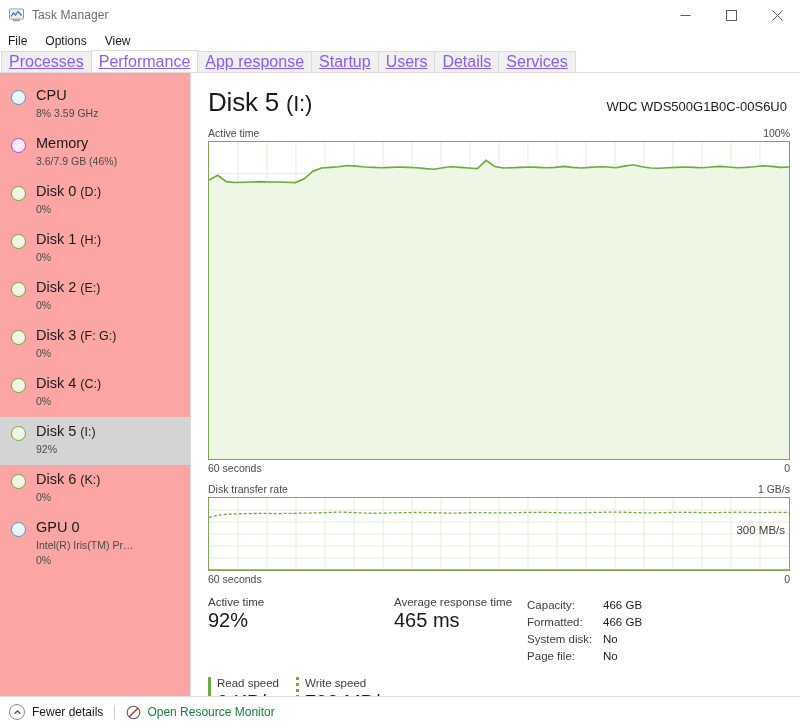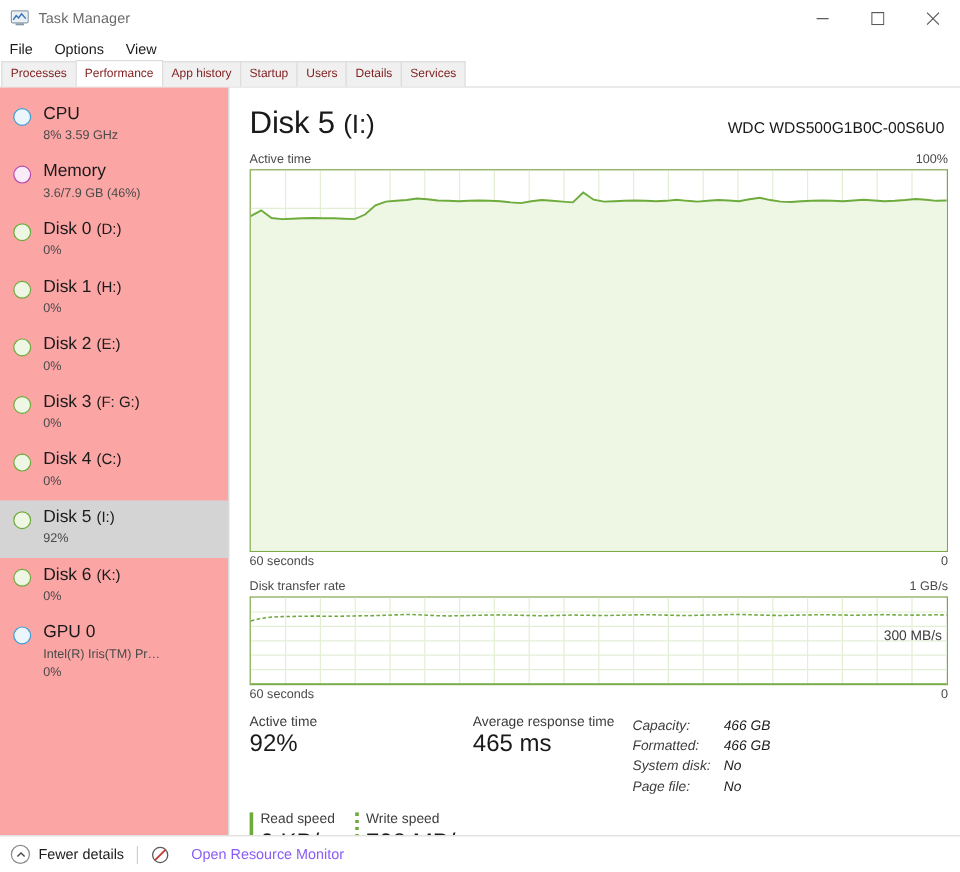--- a/index.html
+++ b/index.html
@@ -36,28 +36,29 @@
   .menubar { height:21px; display:flex; align-items:center; padding-left:8px; background:#ffffff; }
   .menuitem { font-size:12px; color:#1a1a1a; padding:0 9px 0 0; margin-right:9px; }
 
   
   .tabstrip {
     height:22px; display:flex; align-items:flex-end;
     border-bottom:1px solid #dcdcdc;
     padding-left:1px; background:#ffffff;
   }
   .tab {
-    font-size:10px; color:#7f1d1d;
+    font-size:16px; color:#8b5cf6;
     height:21px; line-height:20px;
     padding:0 7px;
     border:1px solid #dcdcdc;
     border-bottom:none;
     background:#f0f0f0;
     margin-right:-1px;
     position:relative;
+    text-decoration:underline;
   }
   .tab.active { background:#ffffff; z-index:2; height:22px; line-height:21px; font-weight:400; }
 
   
   .content { display:flex; height:645px; width:100%; }
   .sidebar {
     width:191px; flex:none; background:#fca5a5;
     border-right:1px solid #dcdcdc;
     padding-top:8px;
     position:relative;
@@ -111,37 +112,37 @@
   .rw-row { display:flex; margin-top:13px; }
   .rw-col { display:flex; }
   .rw-col.second { margin-left:17px; }
   .bar-solid { width:3px; background:#6dab3c; flex:none; margin-right:6px; }
   .bar-dash {
     width:3px; flex:none; margin-right:6px;
     background:repeating-linear-gradient(to bottom,#6dab3c 0 3px,transparent 3px 6px);
   }
   .rw-texts { line-height:1.15; }
 
-  .stats-right { margin-left:15px; font-size:11.5px; color:#3d3d3d;font-style:italic; }
+  .stats-right { margin-left:15px; font-size:11.5px; color:#3d3d3d; }
   .sr-row { display:flex; height:17px; align-items:center; }
   .sr-key { width:76px; flex:none; }
   .sr-val { color:#1a1a1a; }
 
   
   .statusbar {
     position:absolute; left:0; bottom:0; width:100%; height:31px;
     border-top:1px solid #dcdcdc;
     display:flex; align-items:center; padding-left:9px; background:#ffffff;
   }
   .sb-chev { width:16px; height:16px; border:1px solid #8a8a8a; border-radius:50%;
              display:flex; align-items:center; justify-content:center; flex:none; }
   .sb-fewer { font-size:12px; color:#1a1a1a; margin-left:7px; }
   .sb-sep { width:1px; height:15px; background:#cfcfcf; margin:0 11px; }
   .sb-resicon { width:15px; height:15px; flex:none; }
-  .sb-link { font-size:12px; color:#8b5cf6; margin-left:18px; }
+  .sb-link { font-size:12px; color:#15803d; margin-left:6px; }
 </style>
 </head>
 <body>
 
 <div class="titlebar">
   <span class="tb-icon">
     <svg width="17" height="17" viewBox="0 0 17 17">
       <rect x="1.5" y="2" width="14" height="10" rx="1" fill="#ffffff" stroke="#8a9aa8" stroke-width="1"></rect>
       <rect x="2.5" y="3" width="12" height="8" fill="#e8eef4"></rect>
       <polyline points="3,9.5 5.5,6 7.5,8 10,4.5 13.5,8.5" fill="none" stroke="#2f72b8" stroke-width="1.2"></polyline>
@@ -171,21 +172,21 @@
 
 <div class="menubar">
   <span class="menuitem">File</span>
   <span class="menuitem">Options</span>
   <span class="menuitem">View</span>
 </div>
 
 <div class="tabstrip">
   <div class="tab">Processes</div>
   <div class="tab active">Performance</div>
-  <div class="tab">App history</div>
+  <div class="tab">App response</div>
   <div class="tab">Startup</div>
   <div class="tab">Users</div>
   <div class="tab">Details</div>
   <div class="tab">Services</div>
 </div>
 
 <div class="content">
 
   <div class="sidebar">
     <div class="sb-item">

